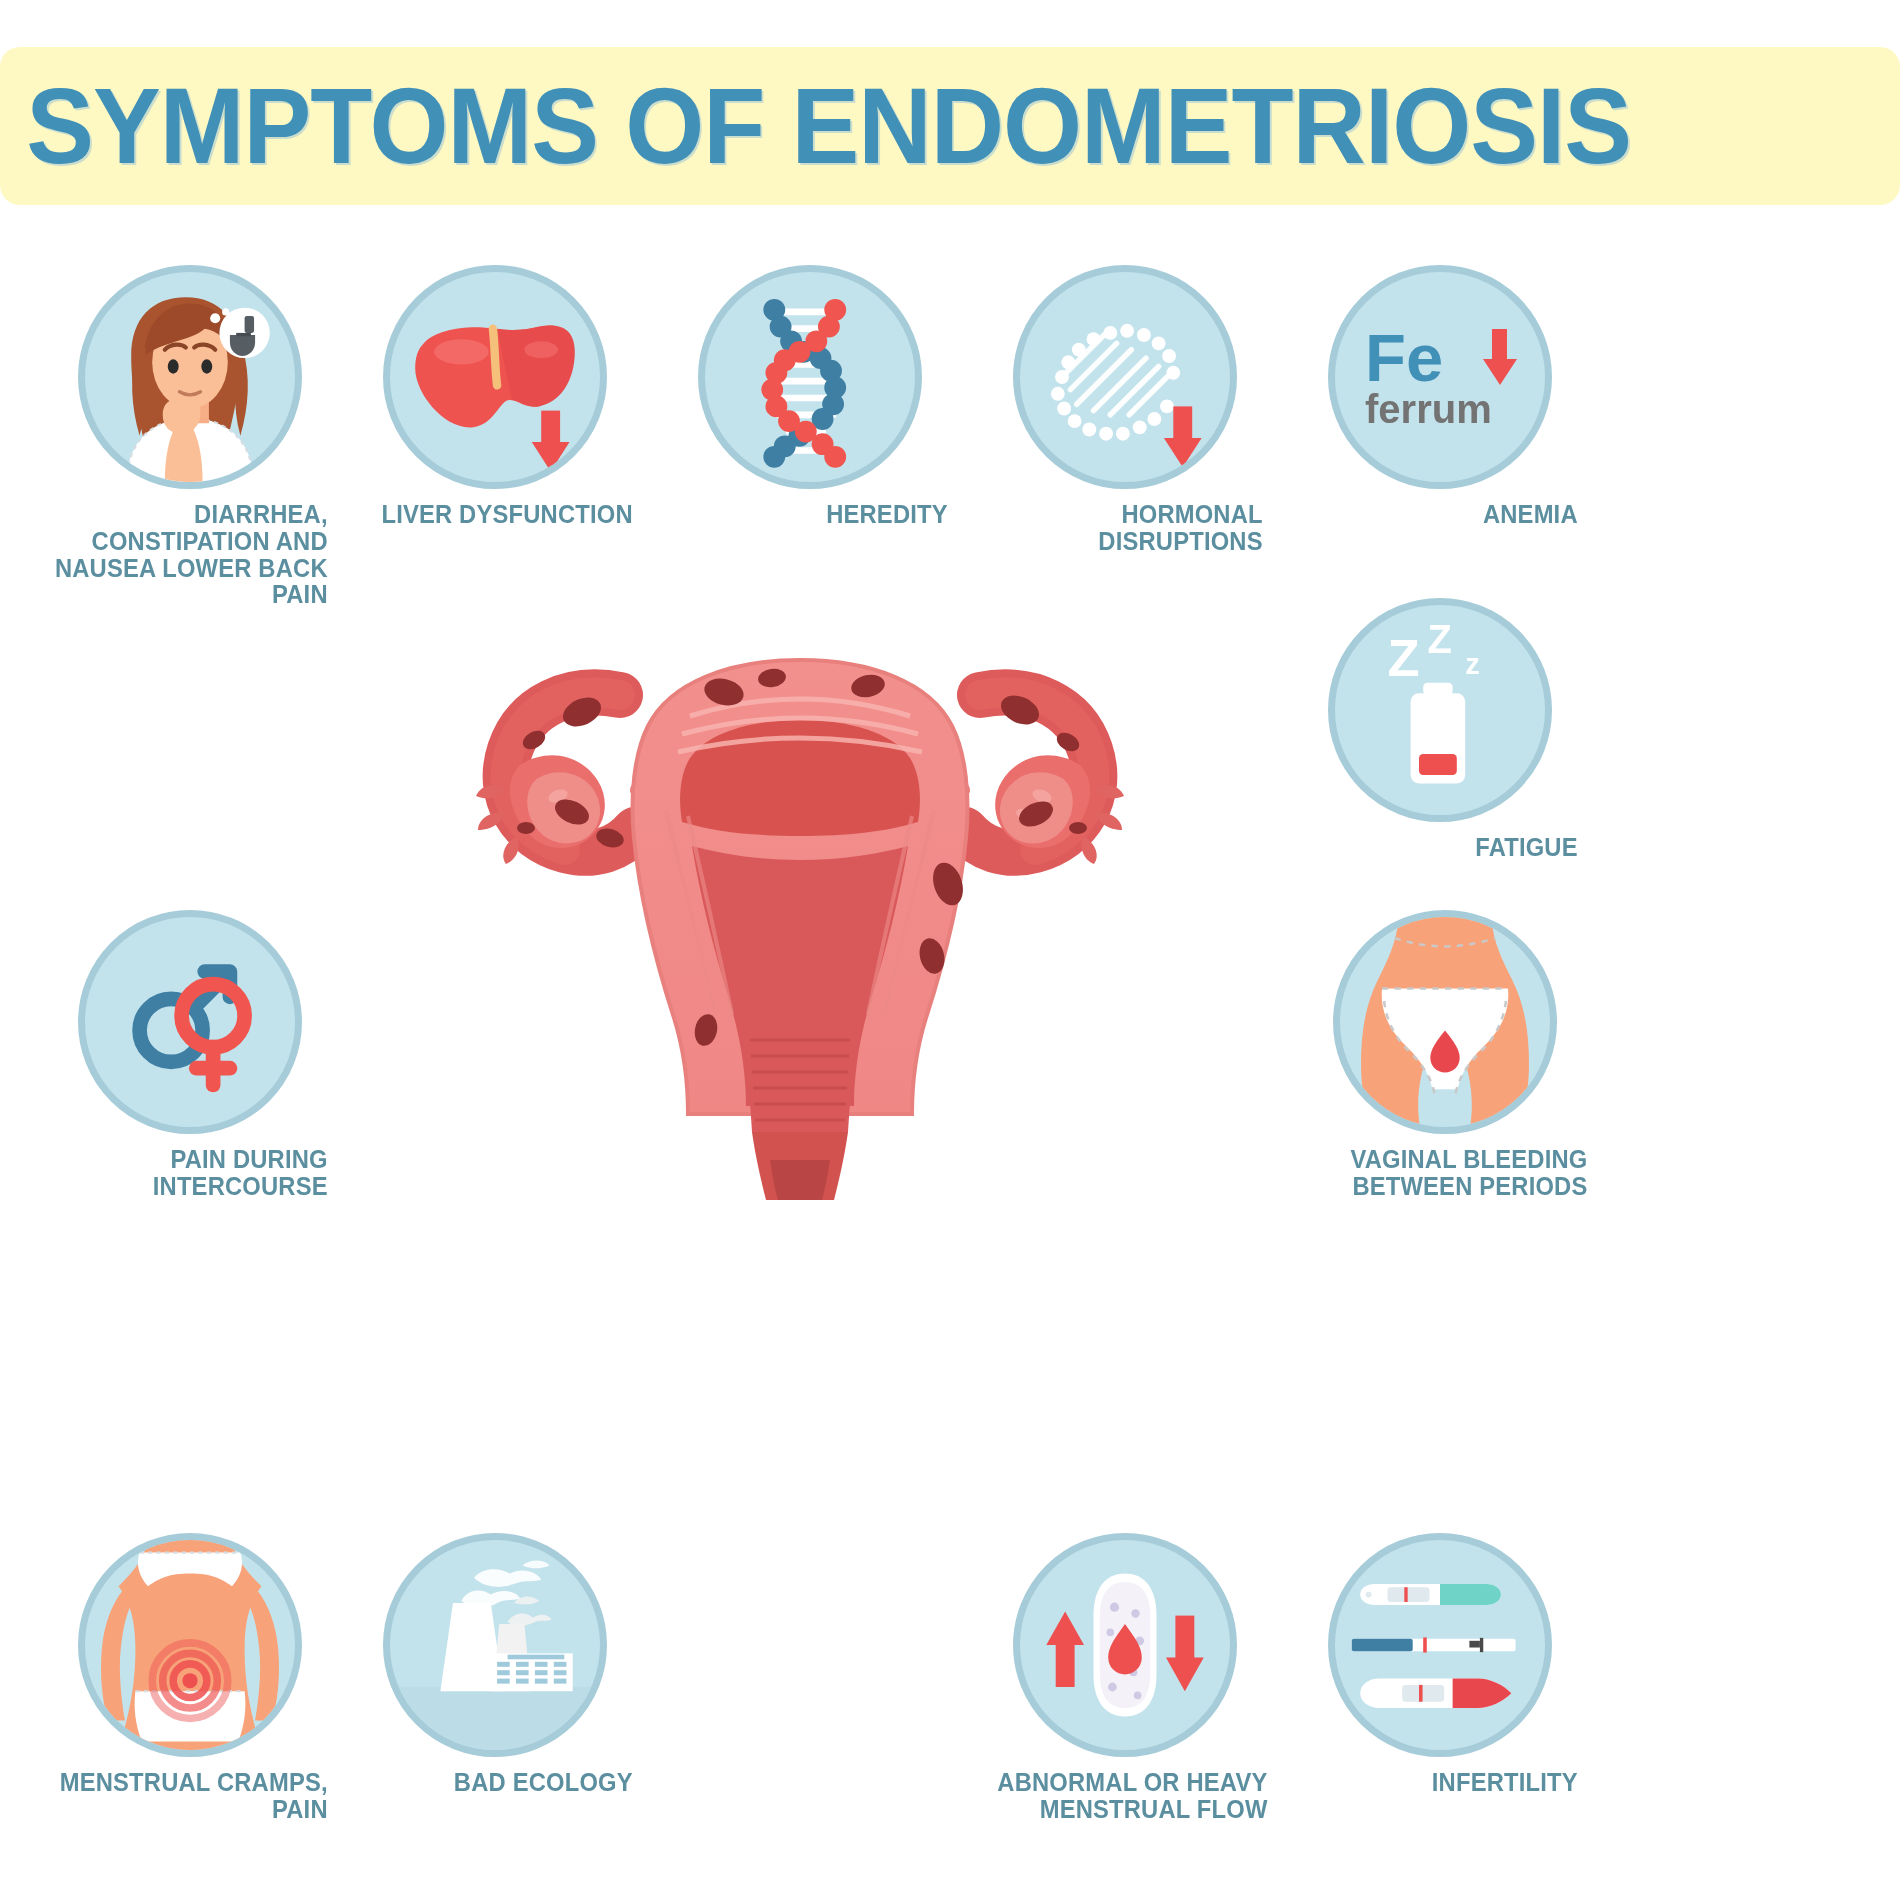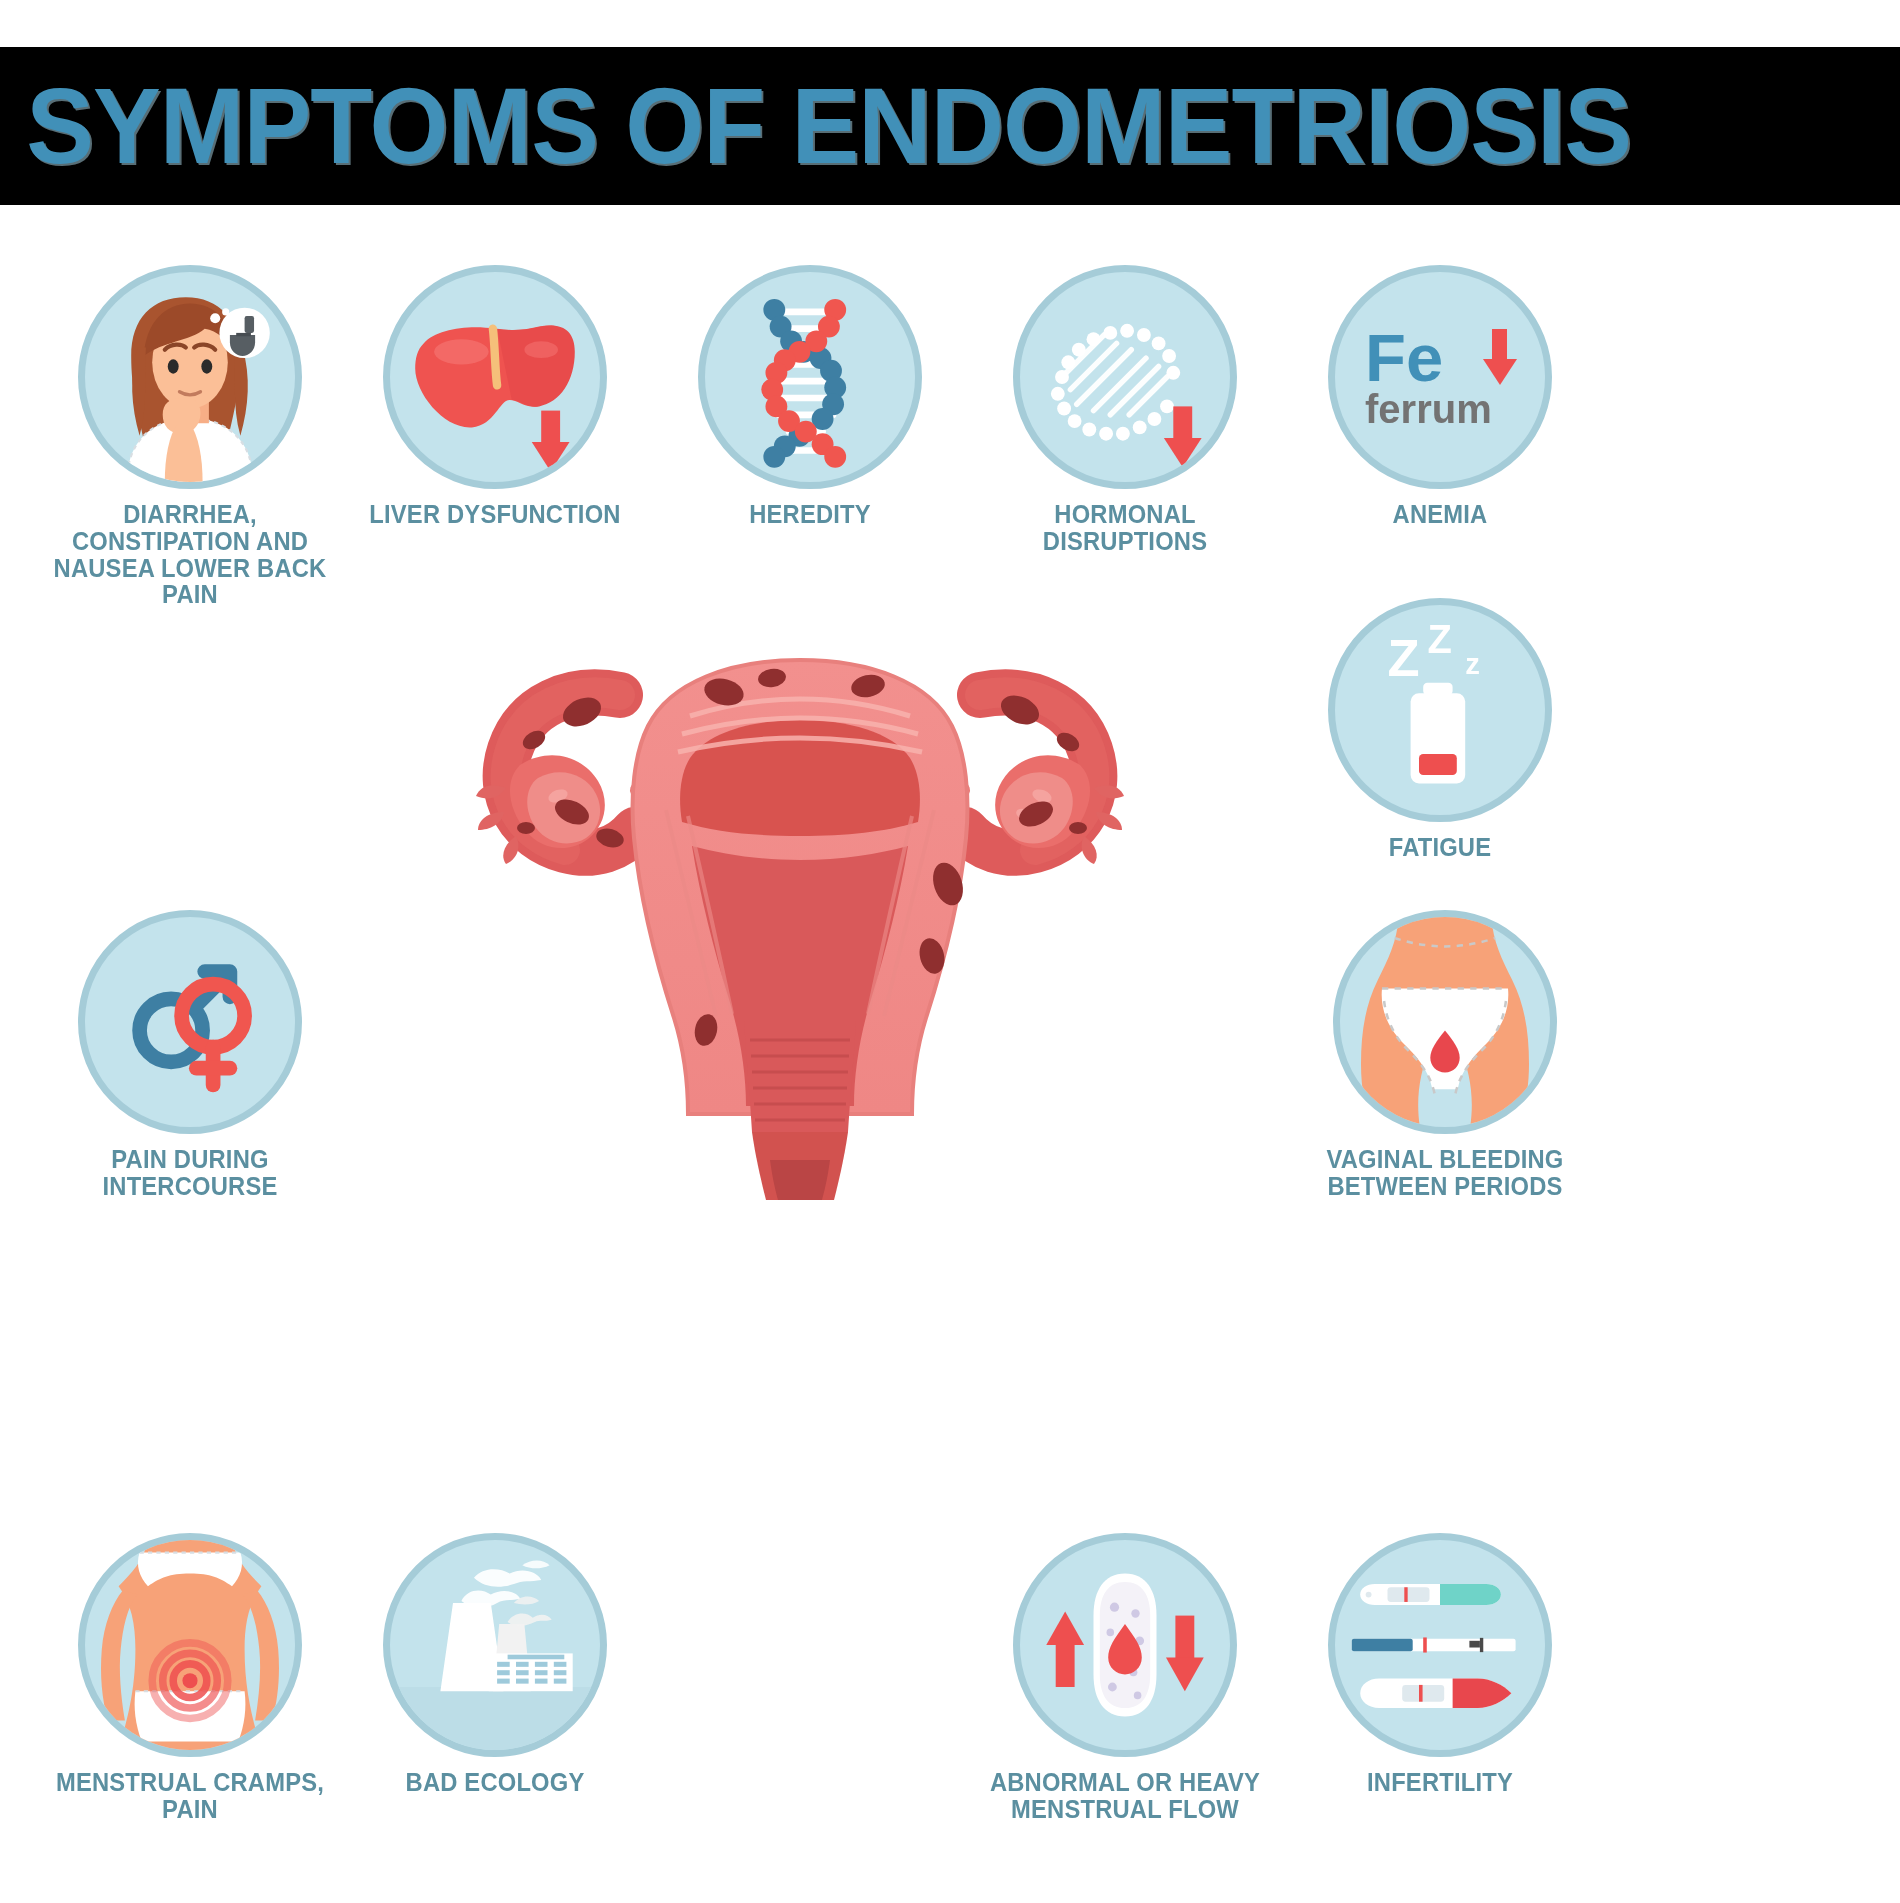--- a/index.html
+++ b/index.html
@@ -16,39 +16,40 @@
     width: 1900px;
     height: 1903px;
     background: #ffffff;
   }
 
   
   #title-banner {
     position: absolute;
     left: 0; top: 47px;
     width: 1900px; height: 158px;
-    background: #000000;
+    background: #fef9c3;
     display: flex;
     align-items: center;
+    border-radius: 20px;
   }
   #title-text {
     font-size: 108px;
     line-height: 1;
     font-weight: 700;
     color: #4190b8;
     letter-spacing: -1px;
     padding-left: 28px;
     transform: scaleX(0.94);
     transform-origin: left center;
     white-space: nowrap;
     text-shadow: 2px 2px 0 rgba(160,200,215,.55);
   }
 
   
-  .item { position: absolute; text-align: center; }
+  .item { position: absolute; text-align: right; }
   .circle {
     position: relative;
     border-radius: 50%;
     background: #c3e3ec;
     border: 7px solid #a5ccd8;
     overflow: hidden;
     margin: 0 auto;
   }
   .caption {
     margin-top: 12px;

